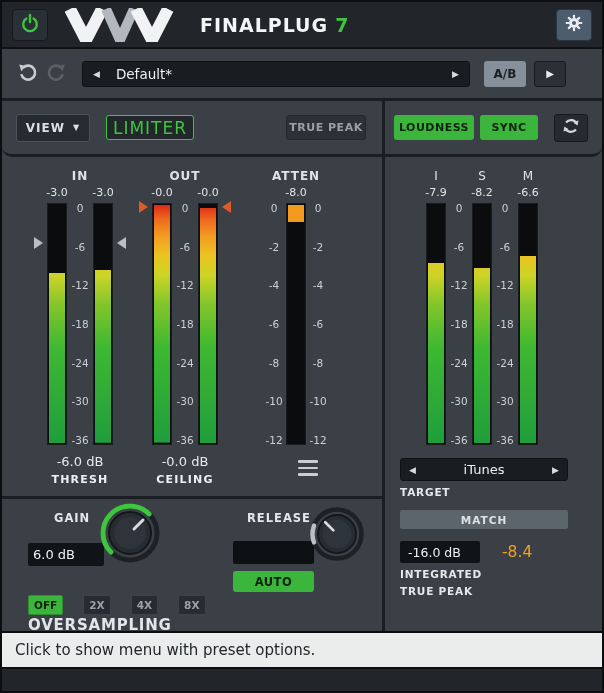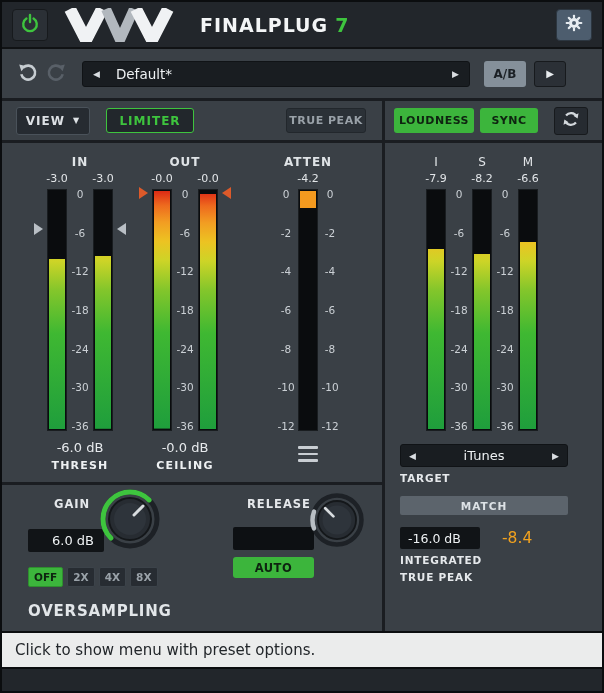--- a/index.html
+++ b/index.html
@@ -25,29 +25,29 @@
   .preset-field { margin-left:12px; width:388px; height:26px; background:#191d21; border:1px solid #101316;
                   border-radius:3px; display:flex; align-items:center; padding:0 10px; cursor:pointer; }
   .preset-field .arrow { font-size:9px; color:#d9dde1; }
   .preset-field .val { flex:1; font-size:13.5px; color:#eef1f3; padding-left:16px; }
   .ab-btn { margin-left:14px; width:42px; height:26px; background:#85909a; border-radius:3px; color:#1b2025;
             font-weight:bold; font-size:12px; display:flex; align-items:center; justify-content:center; cursor:pointer; }
   .play-btn { margin-left:8px; width:32px; height:26px; background:#2b3036; border:1px solid #171a1d; border-radius:3px;
               color:#e8ecef; font-size:10px; display:flex; align-items:center; justify-content:center; cursor:pointer; }
 
   
-  .toolbar { height:42px; flex:0 0 auto; border-bottom:3px solid #1a1d21; display:flex; }
+  .toolbar { height:56px; flex:0 0 auto; border-bottom:3px solid #1a1d21; display:flex;border-radius:10px; }
   .toolbar-left { width:383px; border-right:3px solid #1a1d21; display:flex; align-items:center; padding:0 14px; }
   .toolbar-right { flex:1; display:flex; align-items:center; padding:0 6px; }
   .view-btn { width:74px; height:28px; background:#262b31; border:1px solid #4a525a; border-radius:3px;
               display:flex; align-items:center; justify-content:center; gap:8px; font-size:12px; font-weight:bold;
               letter-spacing:1px; color:#dde1e5; cursor:pointer; }
   .view-btn .caret { font-size:8px; }
   .limiter-btn { margin-left:16px; width:88px; height:25px; background:#22272c; border:1px solid #3ec43e; border-radius:3px;
-                 color:#3ec43e; font-weight:bold; font-size:12px; letter-spacing:1px;
+                 color:#3ec43e; font-weight:normal; font-size:17px; letter-spacing:1px;
                  display:flex; align-items:center; justify-content:center; cursor:pointer; }
   .truepeak-btn { margin-left:auto; margin-right:2px; width:80px; height:25px; background:#2b3137; border:1px solid #22272c;
                   border-radius:3px; color:#99a1a8; font-weight:bold; font-size:11px; letter-spacing:0.5px;
                   display:flex; align-items:center; justify-content:center; cursor:pointer; }
   .pill-green { height:25px; background:#3cb53c; border-radius:3px; color:#0e2410; font-weight:bold; font-size:11px;
                 letter-spacing:0.5px; display:flex; align-items:center; justify-content:center; cursor:pointer; }
   .loudness-btn { width:80px; margin-left:3px; }
   .sync-btn { width:58px; margin-left:6px; }
   .refresh-btn { margin-left:auto; margin-right:8px; width:34px; height:28px; background:#262b31; border:1px solid #171a1d;
                  border-radius:3px; display:flex; align-items:center; justify-content:center; cursor:pointer; }
@@ -82,24 +82,24 @@
   .readout { margin-top:9px; font-size:13px; color:#e6e9ec; height:16px; }
   .rlabel { margin-top:3px; font-size:11px; font-weight:bold; letter-spacing:1.2px; color:#eef1f3; }
 
   .menu-btn { position:absolute; left:287px; top:299px; width:38px; height:24px; border-radius:3px;
               display:flex; flex-direction:column; align-items:center; justify-content:center; gap:4px; cursor:pointer; }
   .menu-btn i { display:block; width:20px; height:2.5px; background:#c9ced3; border-radius:1px; }
 
   
   .ctl-label { position:absolute; font-size:11.5px; font-weight:bold; letter-spacing:1px; color:#e4e7ea; }
   .dark-field { position:absolute; background:#111417; border-radius:2px; color:#eef1f3; font-size:13px;
-                display:flex; align-items:center; padding-left:24px; }
+                display:flex; align-items:center; padding-left:5px; }
   .knob { position:absolute; cursor:pointer; }
   .auto-btn { position:absolute; left:231px; top:72px; width:81px; height:21px; font-size:11.5px; }
-  .os-row { position:absolute; left:26px; top:82px; display:flex; gap:4px; }
+  .os-row { position:absolute; left:26px; top:96px; display:flex; gap:20px; }
   .os-btn { min-width:26px; height:20px; padding:0 5px; background:#272c32; border:1px solid #3c434a; border-radius:2px;
             color:#9aa2a9; font-size:10.5px; font-weight:bold; display:flex; align-items:center; justify-content:center; cursor:pointer; }
   .os-btn.on { background:#3cb53c; border-color:#2f8f2f; color:#0e2410; }
   .os-label { position:absolute; left:26px; top:117px; font-size:15px; font-weight:bold; letter-spacing:0.8px; color:#e2e6e9; }
 
   
   .lsm { position:absolute; left:41px; top:12px; display:flex; flex-direction:column; }
   .letters { display:flex; height:16px; }
   .letters .L { width:20px; text-align:center; font-size:12px; color:#e2e5e8; }
   .target-sec { position:absolute; left:15px; top:301px; width:168px; }
@@ -274,24 +274,24 @@
               </div>
             <div class="bar">
               <div class="fill" style="height: 98%;"></div>
             </div>
             <span class="mark l hot" style="right:-13px; top:-2px;"></span>
           </div>
           <div class="readout">-0.0 dB</div>
           <div class="rlabel">CEILING</div>
         </div>
 
-        <div class="mgroup" style="left:272px; width:68px;text-align:right;">
+        <div class="mgroup" style="left:260px; width:68px;text-align:right;">
           <div class="glabel">ATTEN</div>
           <div class="vals" style="justify-content:center;">
-            <span class="v">-4.2</span>
+            <span class="v">-8.0</span>
           </div>
           <div class="bars">
             <div class="scale side">
                 <span>0</span>
                 <span>-2</span>
                 <span>-4</span>
                 <span>-6</span>
                 <span>-8</span>
                 <span>-10</span>
                 <span>-12</span>

